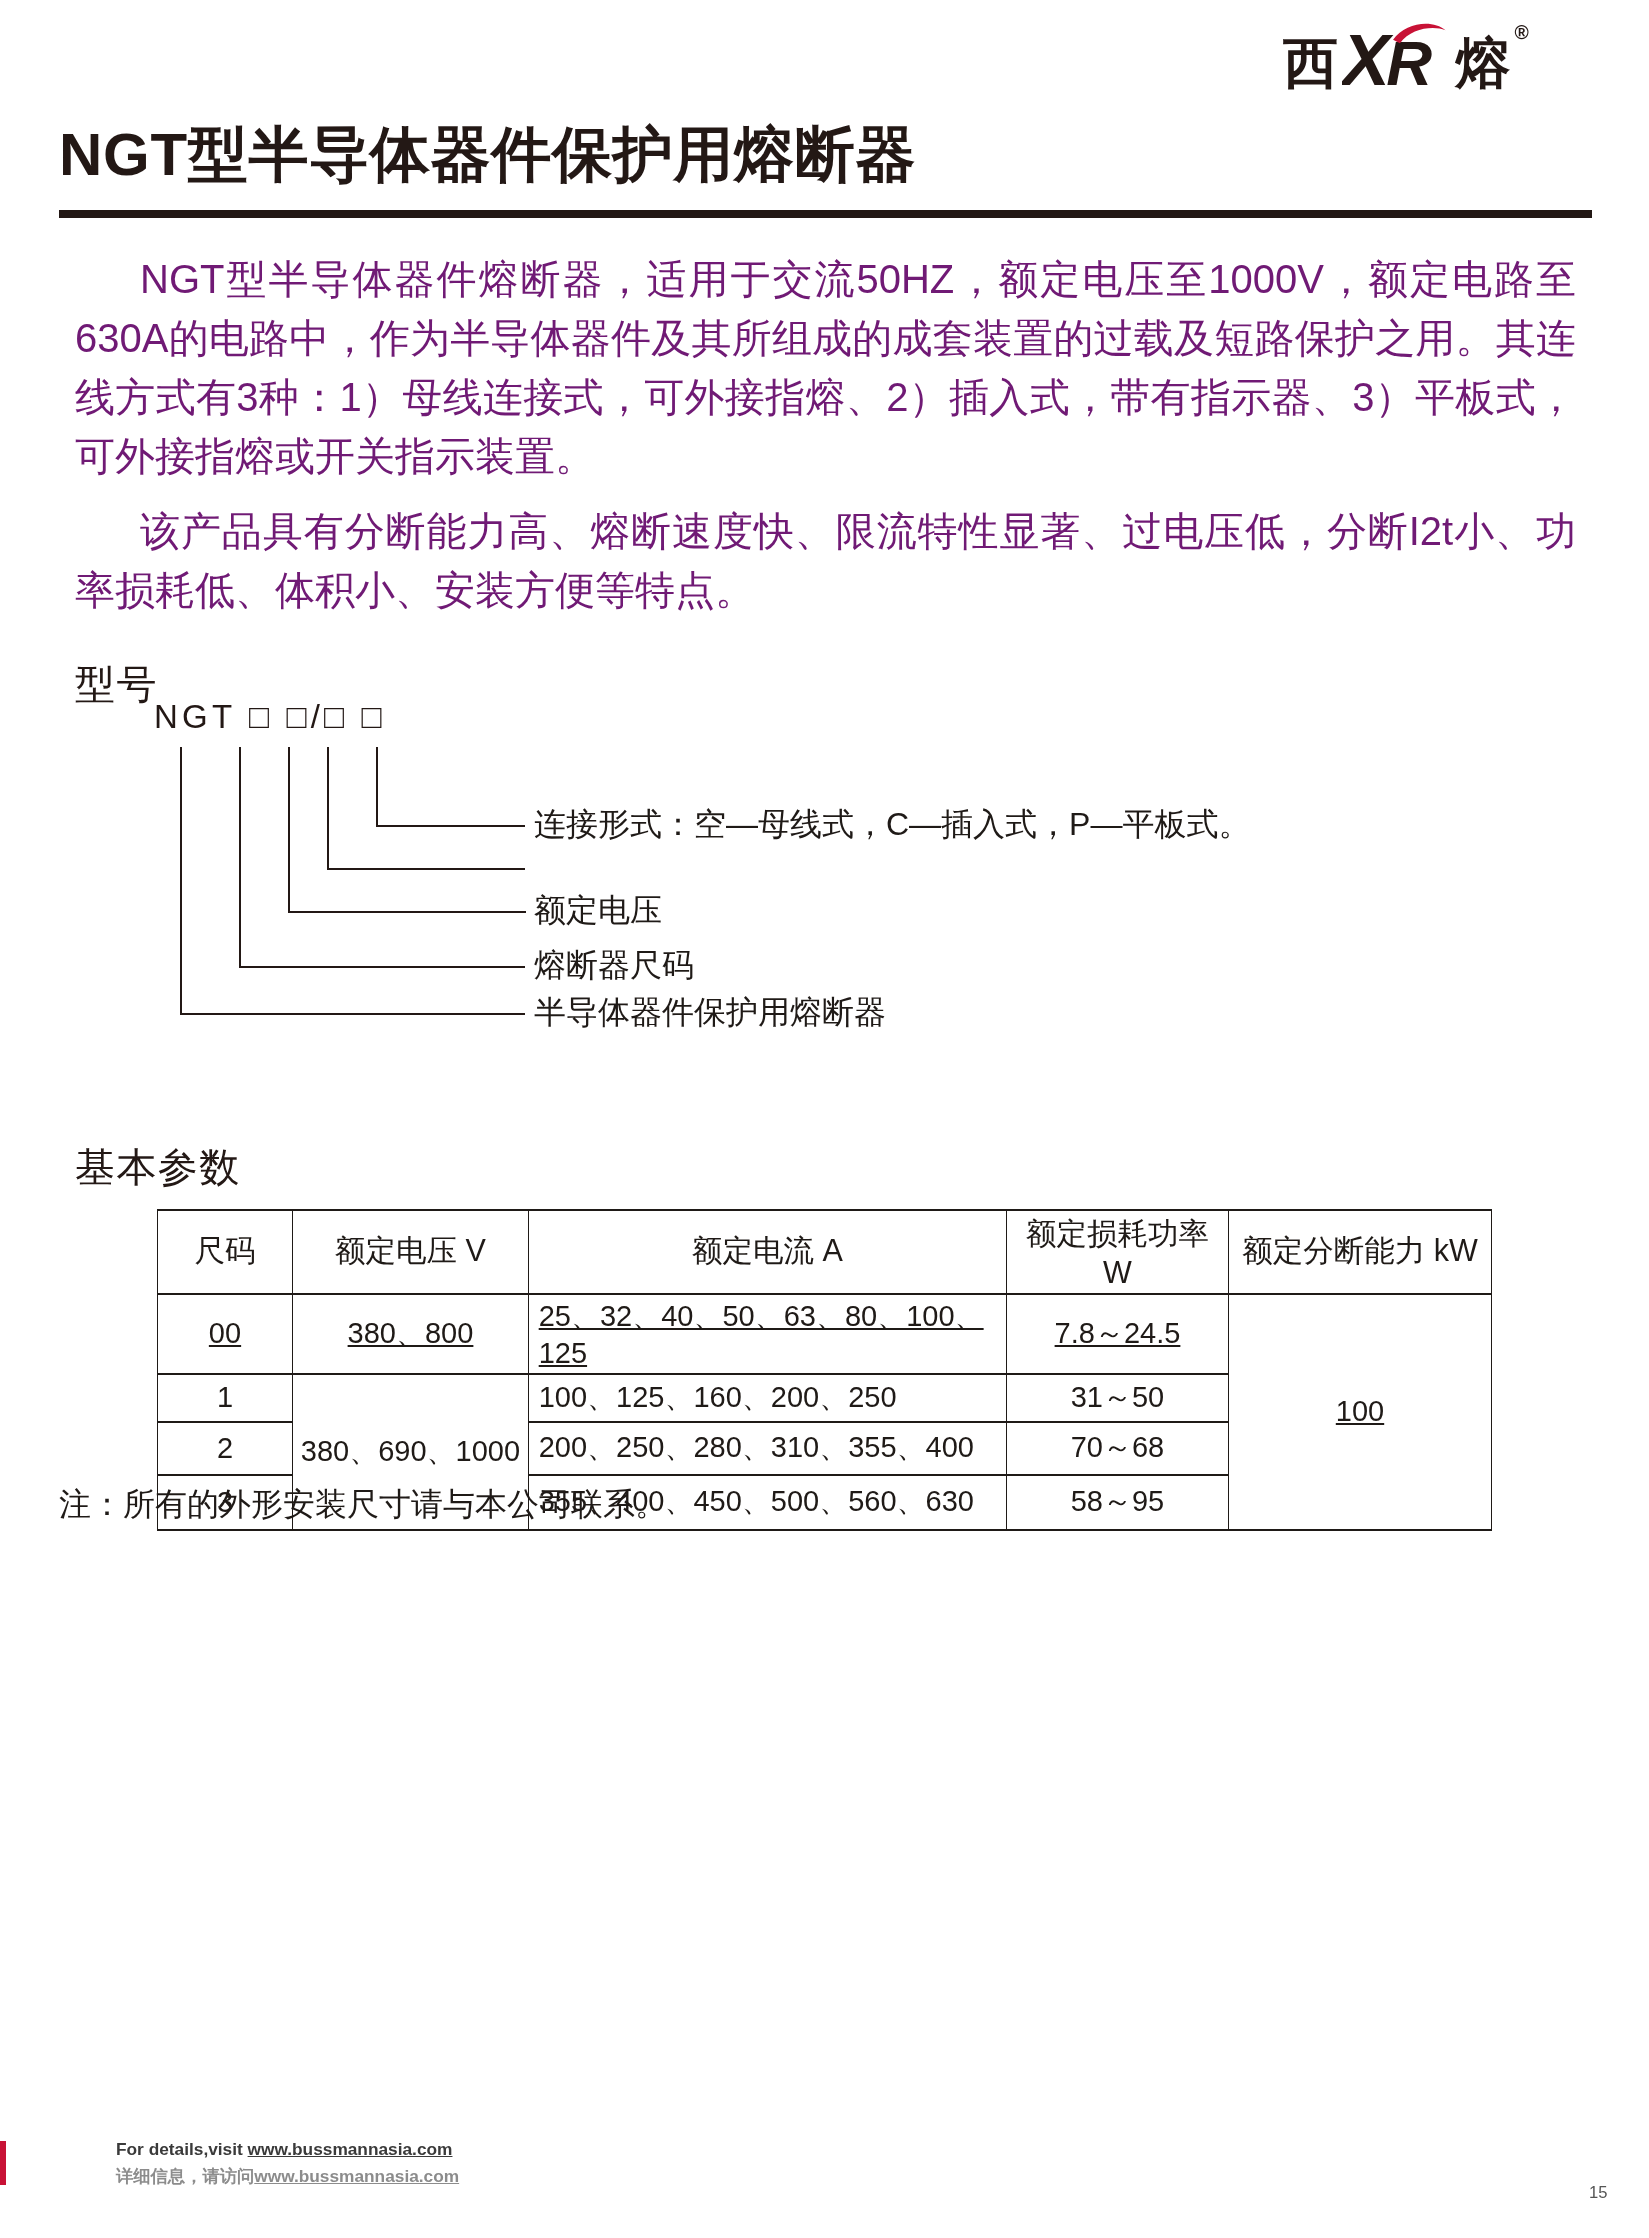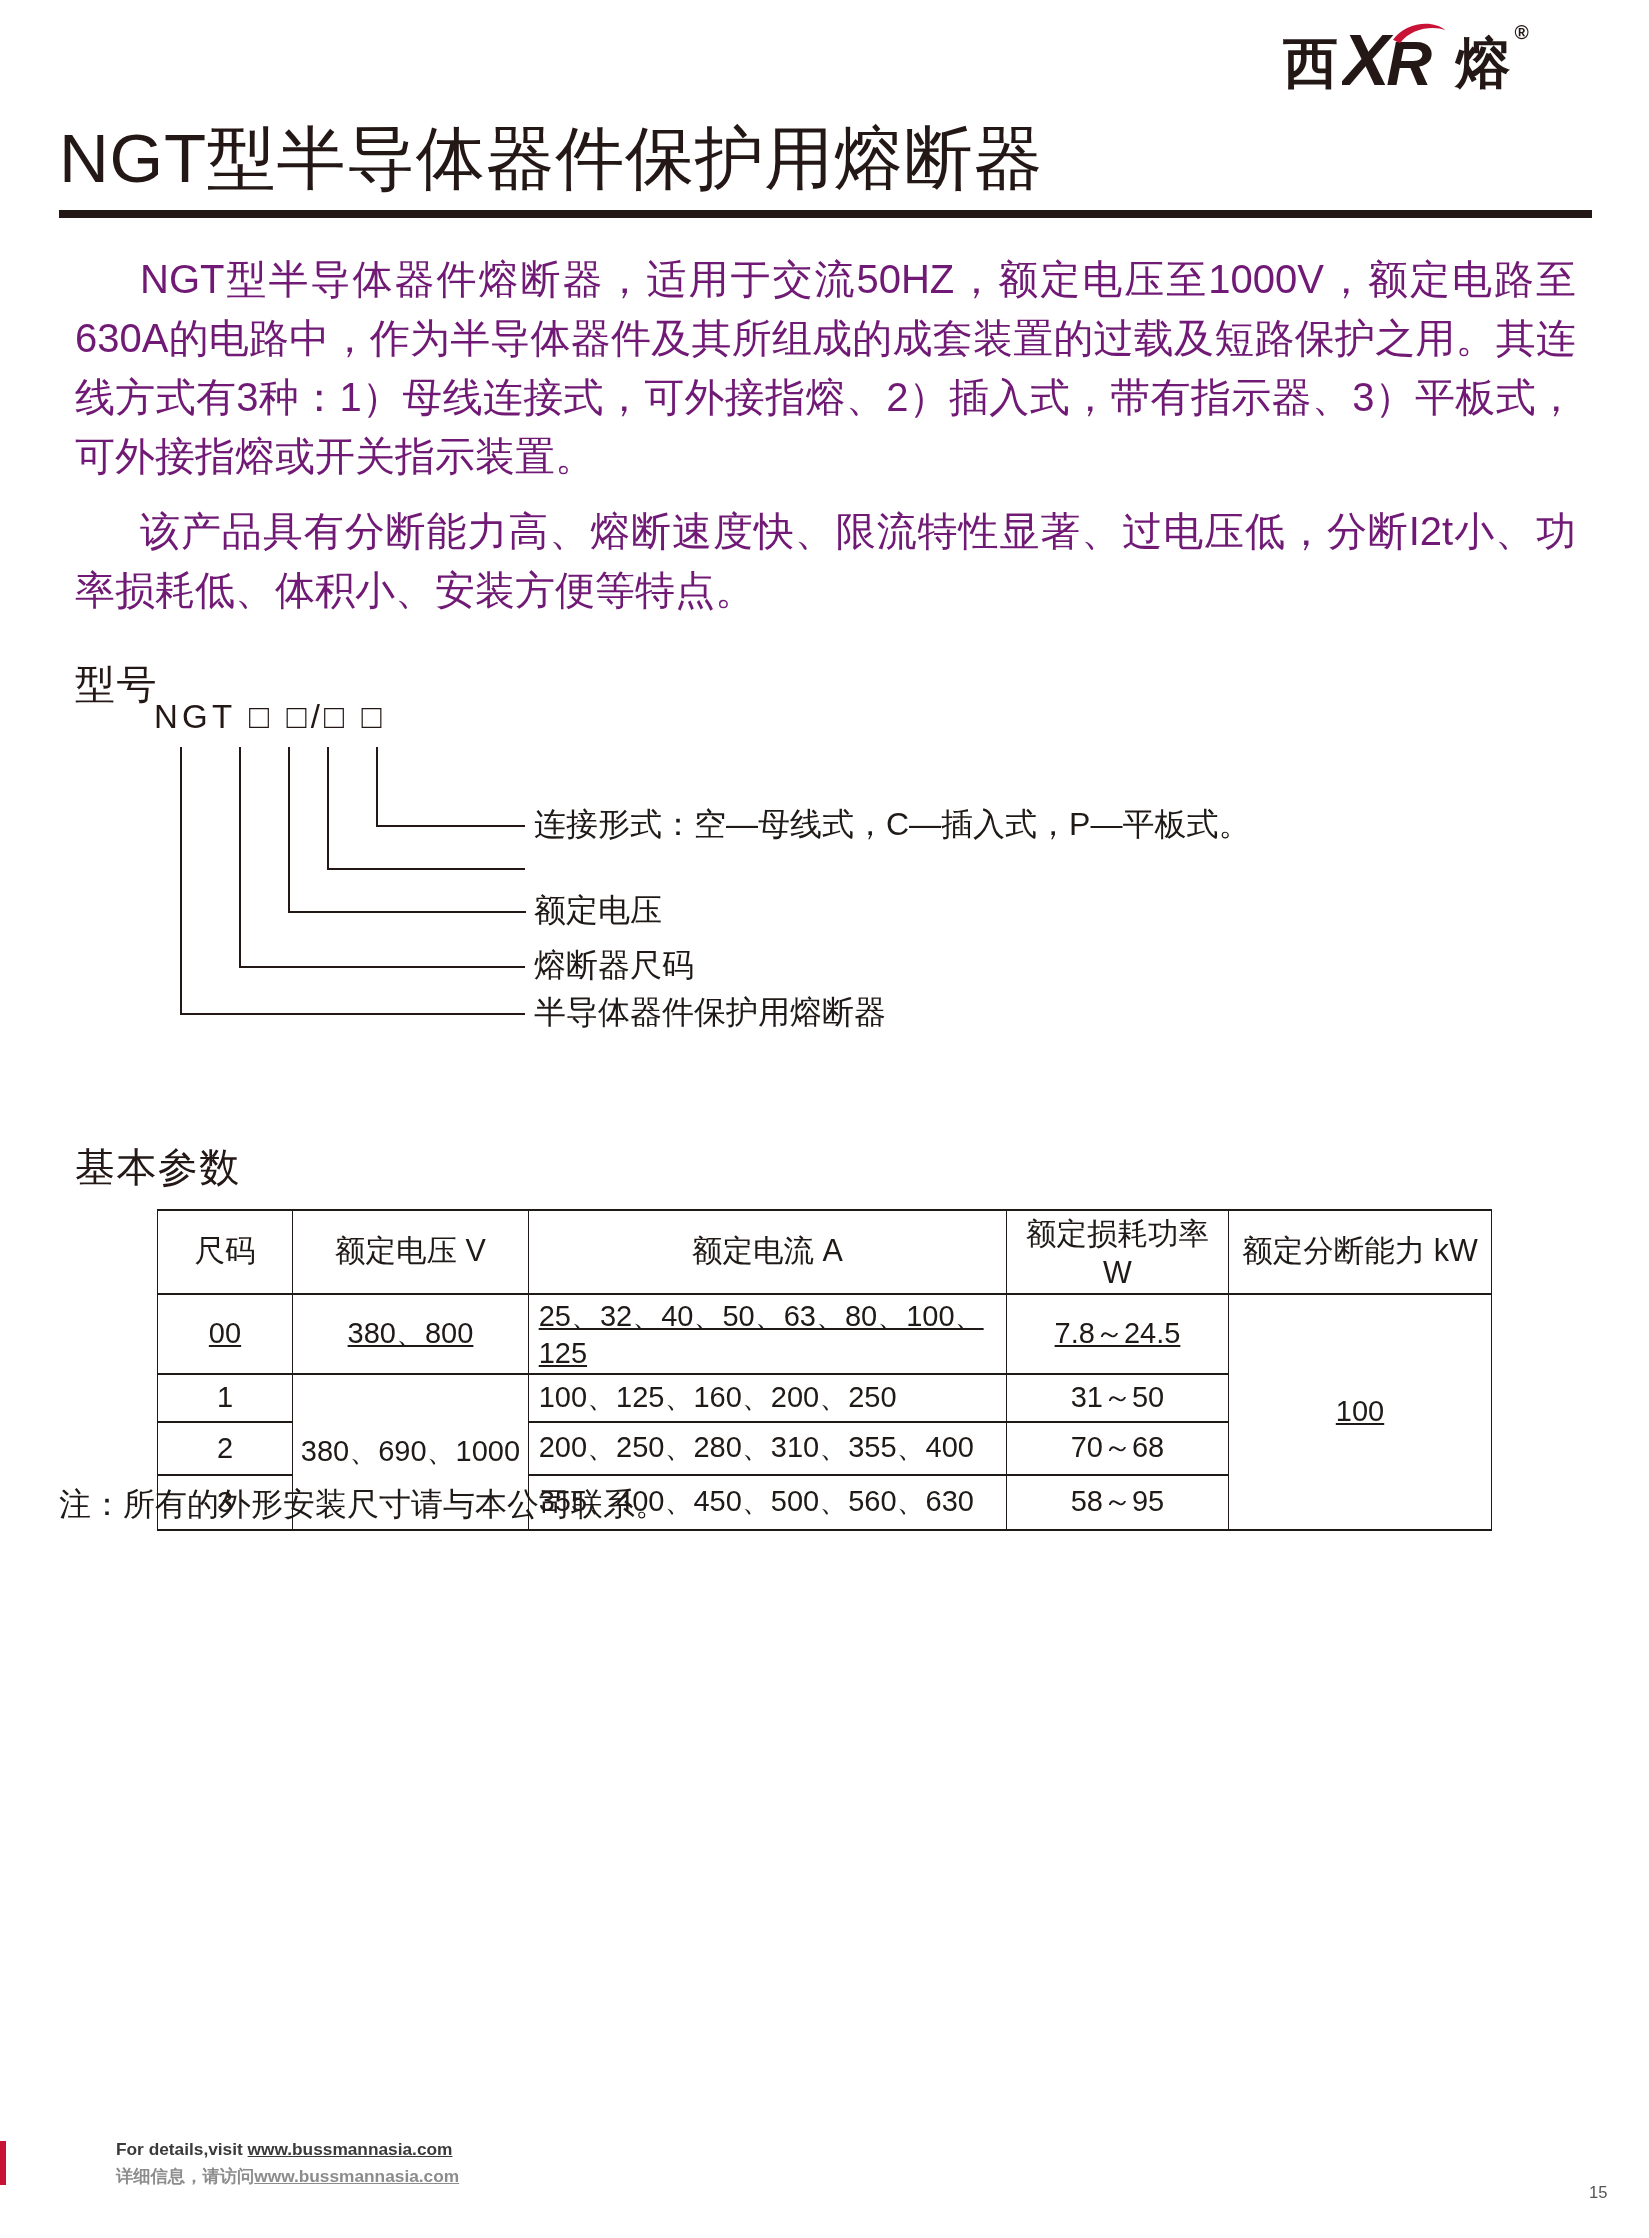--- a/index.html
+++ b/index.html
@@ -10,21 +10,21 @@
     font-family:"Liberation Sans", sans-serif;
     color:#1f1a17;
     overflow:hidden;
   }
   
   .logo{position:absolute;left:1283px;top:19.4px;display:flex;align-items:flex-end;gap:4.2px;}
   .logo-cn{font-size:55px;font-weight:bold;line-height:1;color:#231815;letter-spacing:0;}
   .logo-mark{display:block;}
   .logo-reg{font-size:19.4px;font-weight:bold;align-self:flex-start;margin-top:1.4px;color:#231815;}
   
-  .title{position:absolute;left:59px;top:123px;margin:0;font-size:69px;line-height:1.05;font-weight:normal;color:#231815;letter-spacing:0.7px;white-space:nowrap;}
+  .title{position:absolute;left:59px;top:123px;margin:0;font-size:60px;line-height:1.05;font-weight:bold;color:#231815;letter-spacing:0.7px;white-space:nowrap;}
   .title-rule{position:absolute;left:59px;top:210px;width:1533px;height:7.6px;background:#231815;}
   
   .intro{position:absolute;left:59px;top:234px;width:1533px;}
   .intro p{margin:16px;font-size:40px;line-height:59px;text-align:justify;text-indent:65px;color:#701a75;}
   
   .sec-h{position:absolute;left:59px;margin:16px;font-size:40px;font-weight:500;color:#231815;letter-spacing:1.4px;}
   
   .model-code{position:absolute;left:154px;top:698px;font-size:33px;font-weight:500;letter-spacing:4.2px;color:#231815;white-space:nowrap;}
   .branch{position:absolute;border-left:2.1px solid #231815;border-bottom:2.1px solid #231815;}
   .branch-label{position:absolute;left:534px;font-size:32px;line-height:37px;color:#1f1a17;white-space:nowrap;}

